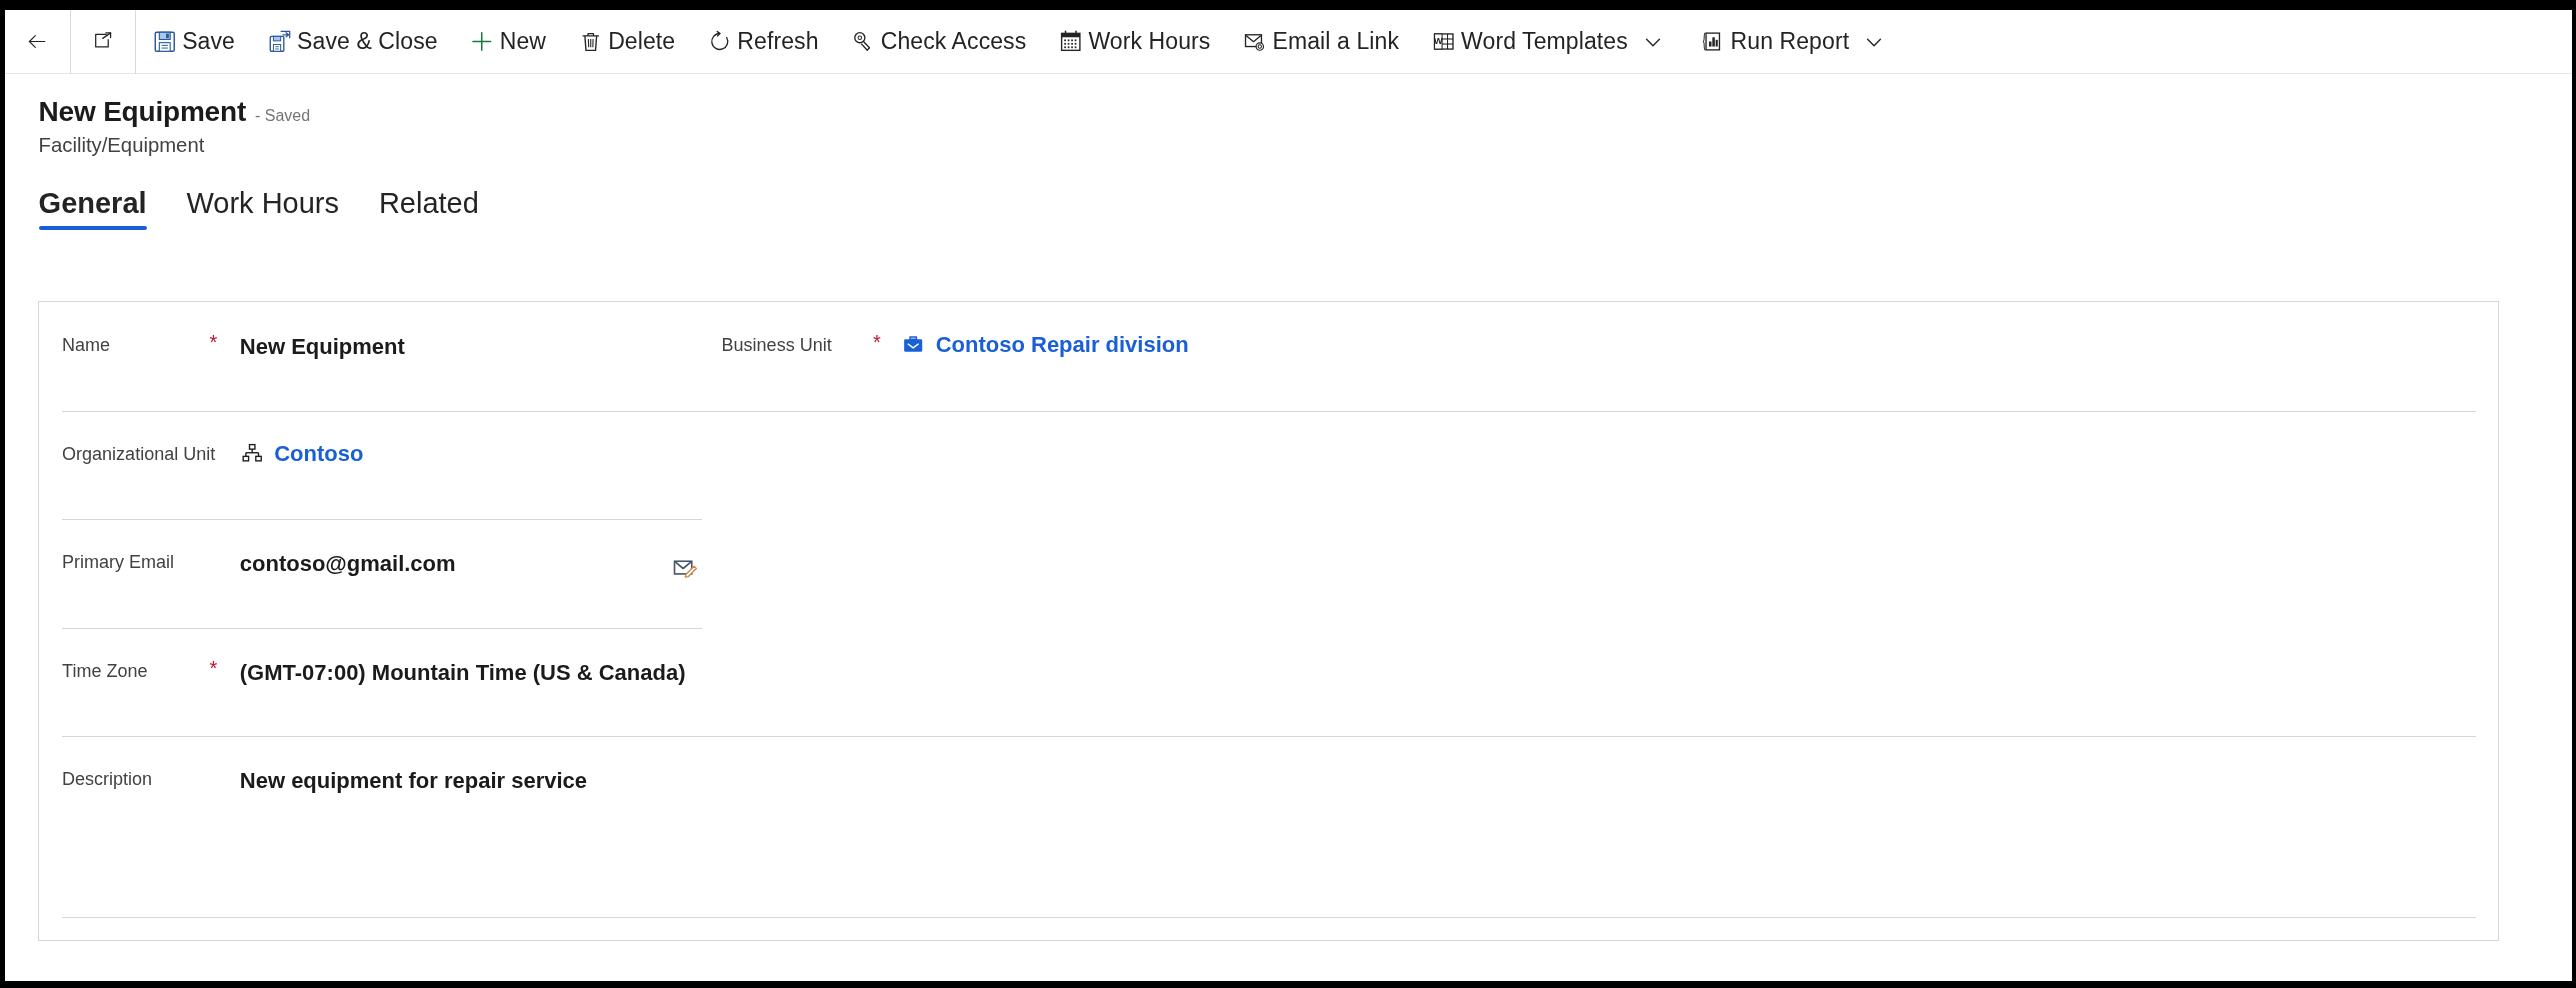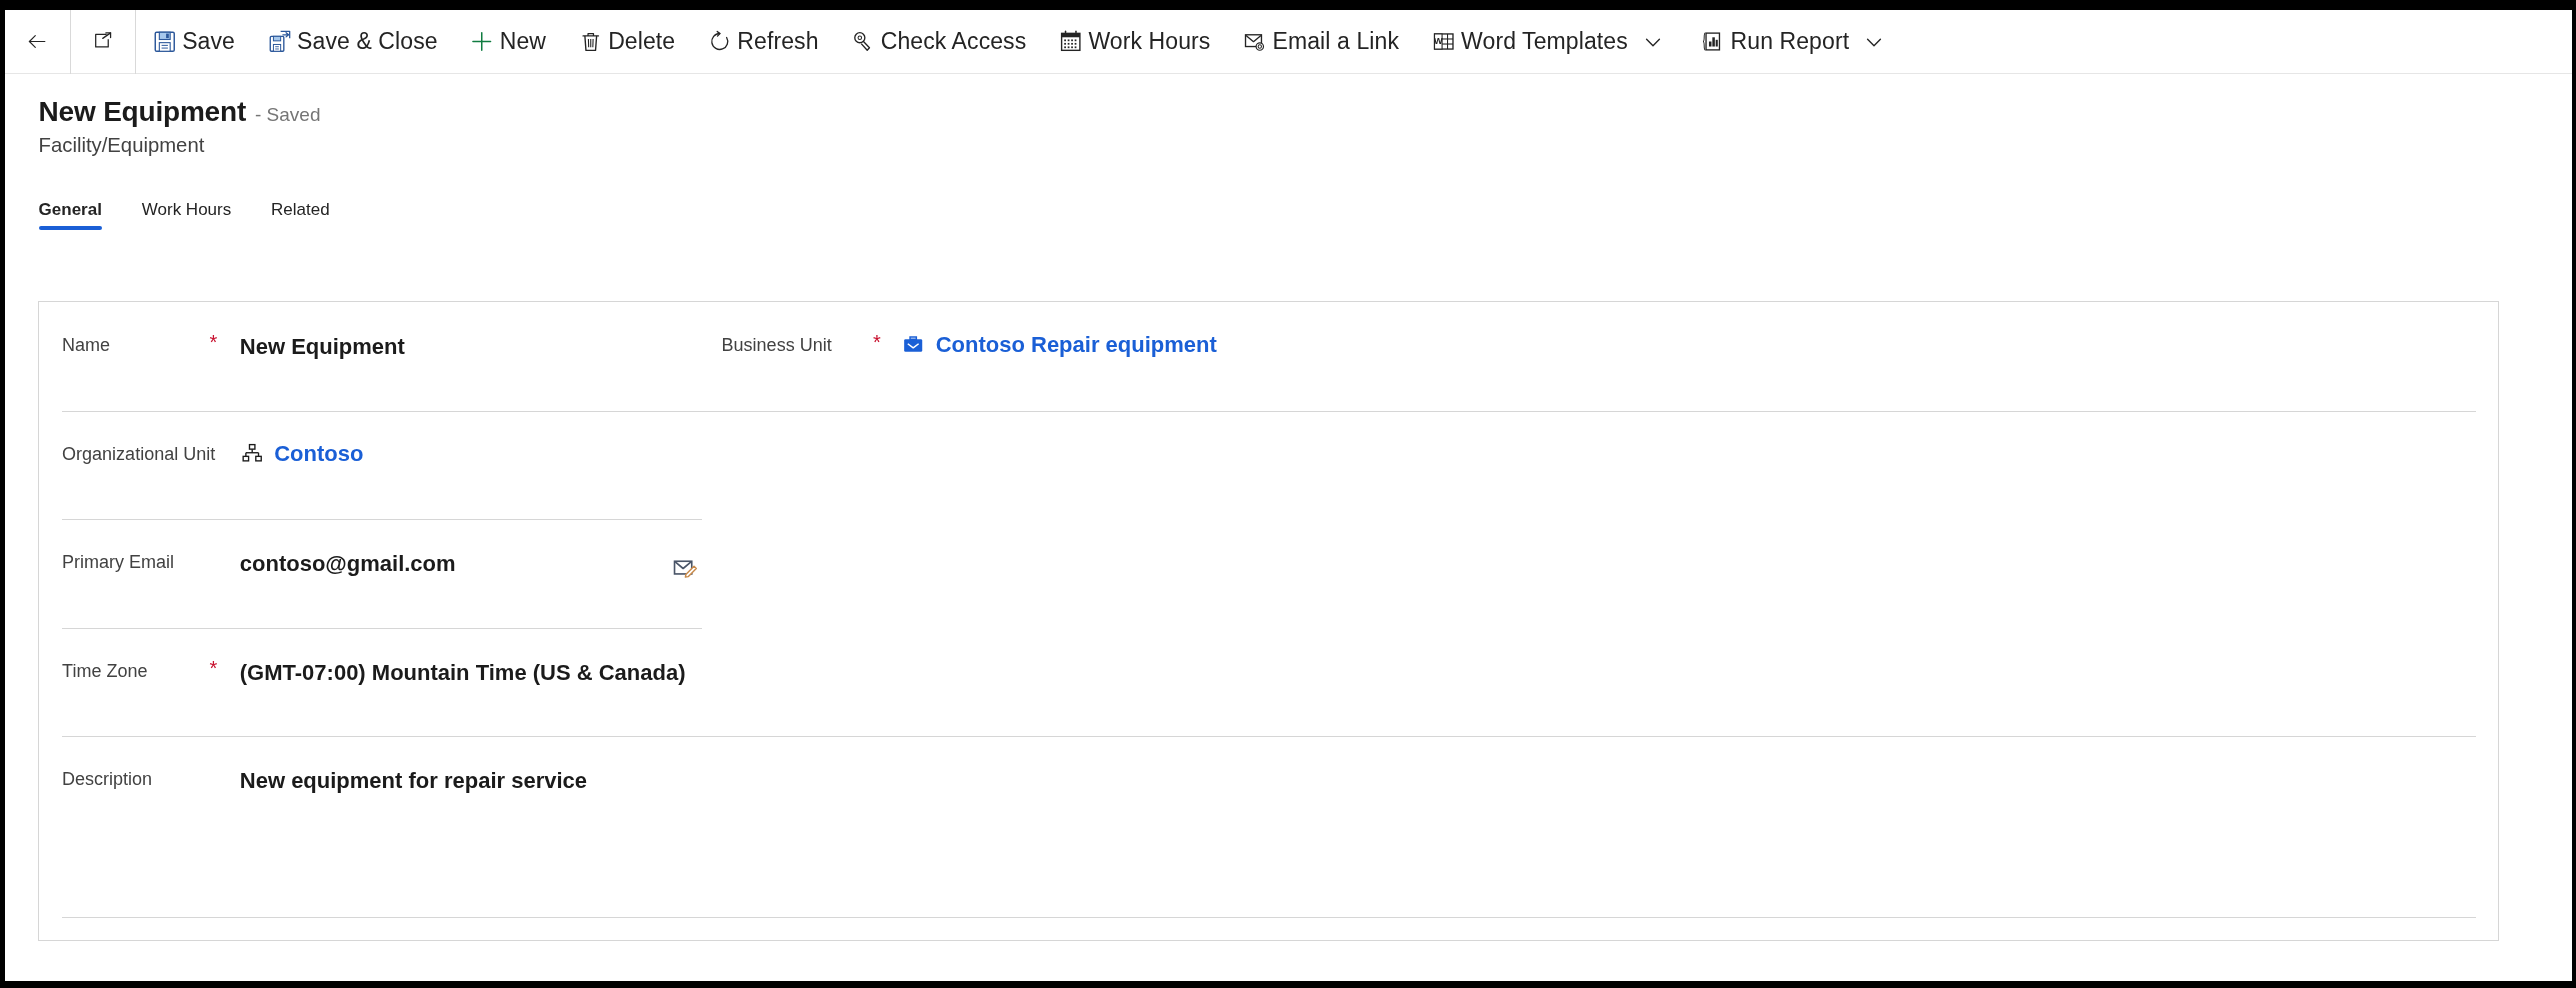--- a/index.html
+++ b/index.html
@@ -96,21 +96,21 @@
     align-items: baseline;
     gap: 9px;
   }
   .record-title {
     font-size: 28px;
     font-weight: 700;
     color: #1b1b1b;
     letter-spacing: -0.2px;
   }
   .record-state {
-    font-size: 19px;
+    font-size: 16px;
     color: #757575;
     font-weight: 400;
   }
   .entity-name {
     margin-top: 6.3px;
     font-size: 20.3px;
     color: #424242;
     font-weight: 400;
   }
 
@@ -119,21 +119,21 @@
     display: flex;
     align-items: flex-end;
     padding-left: 34px;
     margin-top: 25px;
     height: 48px;
   }
   .tab {
     position: relative;
     padding: 0 12.7px 12.7px 12.7px;
     margin-right: 14.5px;
-    font-size: 17px;
+    font-size: 29px;
     color: #242424;
     cursor: pointer;
     line-height: 1;
   }
   .tab:first-child { padding-left: 0; margin-left: 0; }
   .tab.active { font-weight: 700; }
   .tab.active::after {
     content: "";
     position: absolute;
     left: 0;
@@ -453,21 +453,21 @@
           <span class="field-label" style="width:149px;">Business Unit</span>
           <span class="req-star">*</span>
           <span class="field-value link" style="margin-left:18px;">
             <span class="lookup-icon">
               <svg width="24.4" height="24.4" viewBox="0 0 27 27" fill="none">
                 <path d="M10 5.5 h7 v2.5 h-7 z" stroke="#1a5fd6" stroke-width="1.6" fill="none"></path>
                 <rect x="3.5" y="8" width="20" height="14" rx="1.5" fill="#1a5fd6"></rect>
                 <path d="M7.5 13 L13.5 17.5 L19.5 13" stroke="#ffffff" stroke-width="1.7" fill="none" stroke-linejoin="round"></path>
               </svg>
             </span>
-            <span>Contoso Repair equipment</span>
+            <span>Contoso Repair division</span>
           </span>
         </div>
       </div>
 
       <div class="field-underline" style="left:23.5px; top:109px; width:2414px;"></div>
 
       <div class="form-row" style="left:23.5px; top:134px;">
         <div class="field">
           <span class="field-label" style="width:145px;">Organizational Unit</span>
           <span class="req-star">&nbsp;</span>

